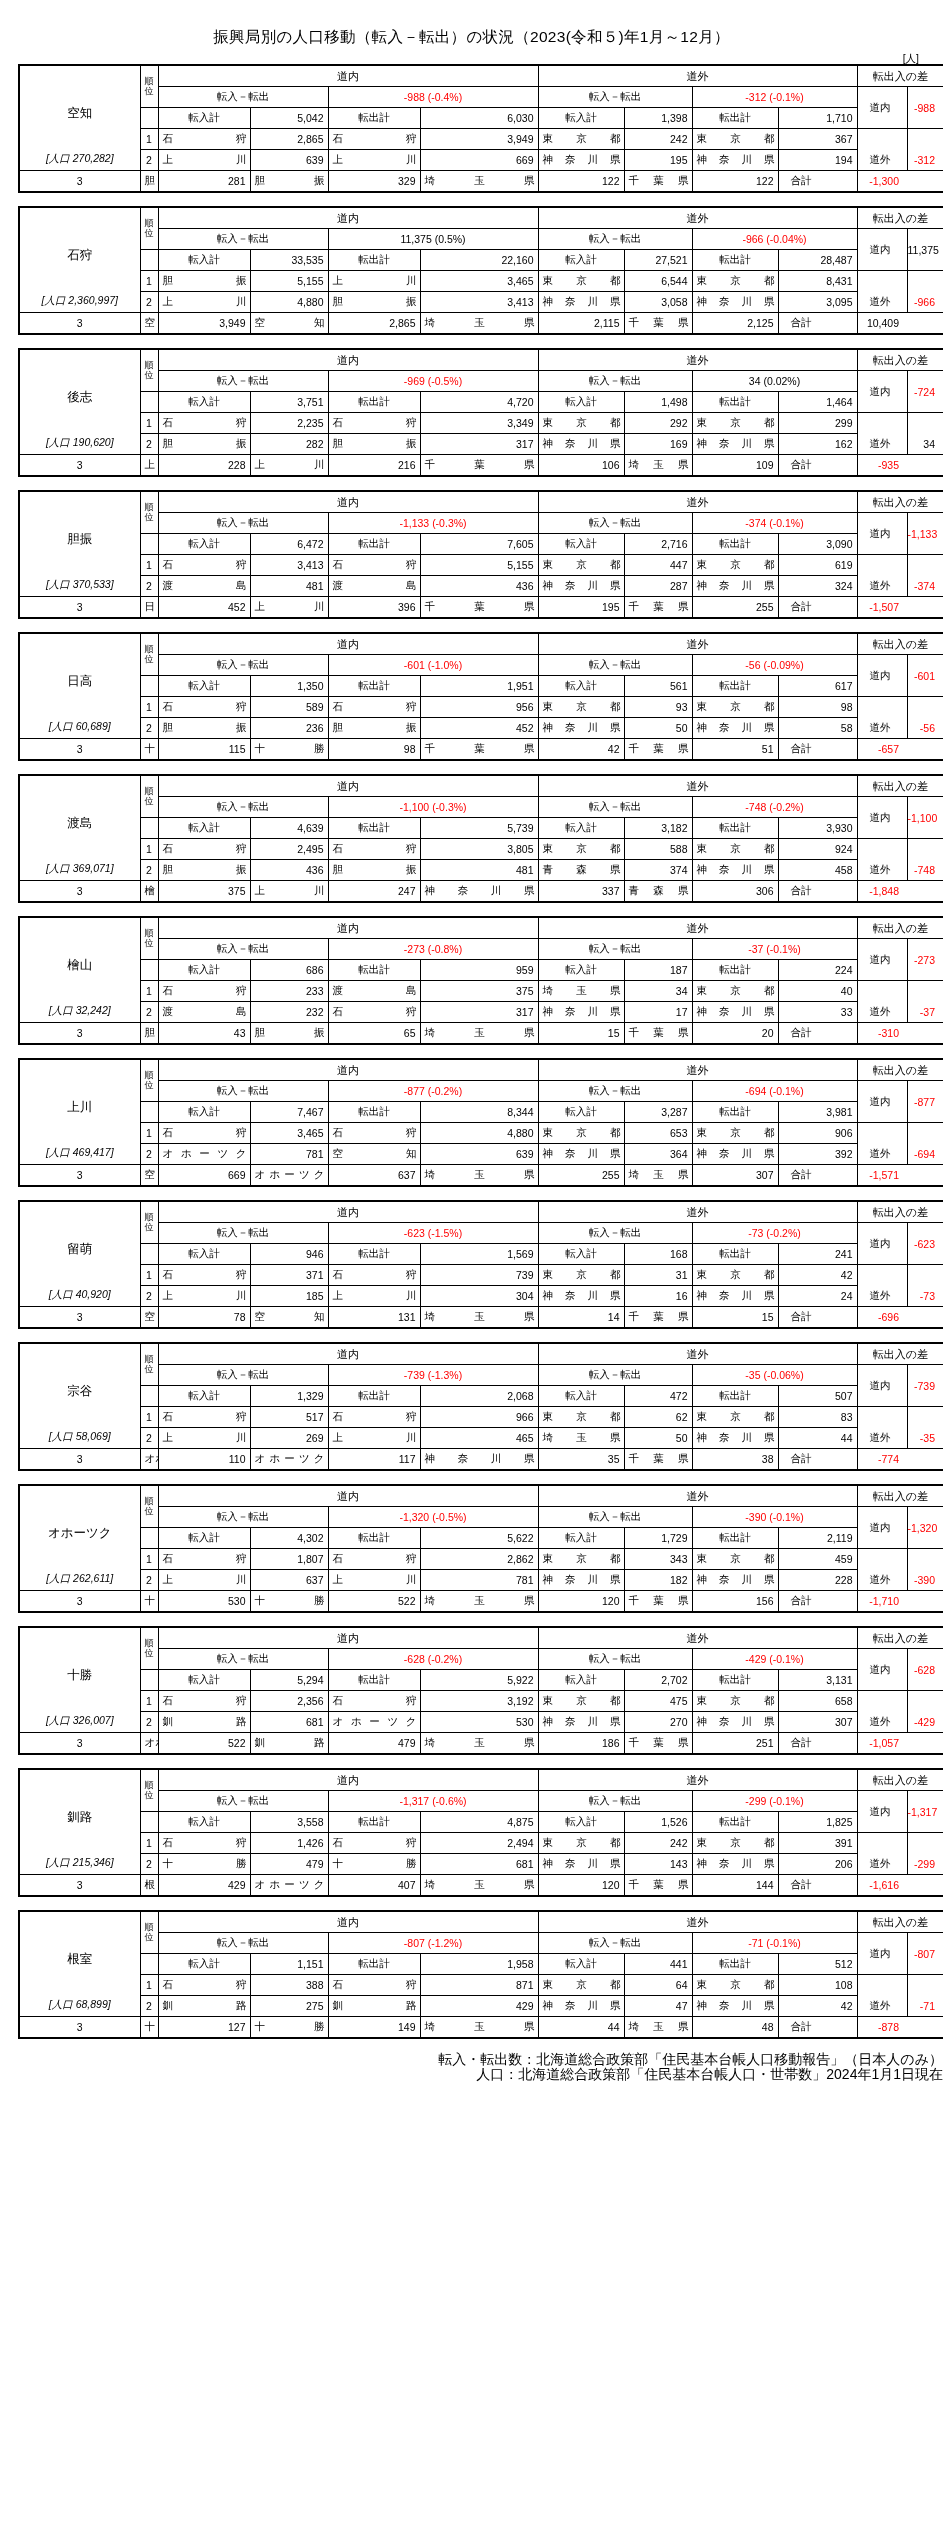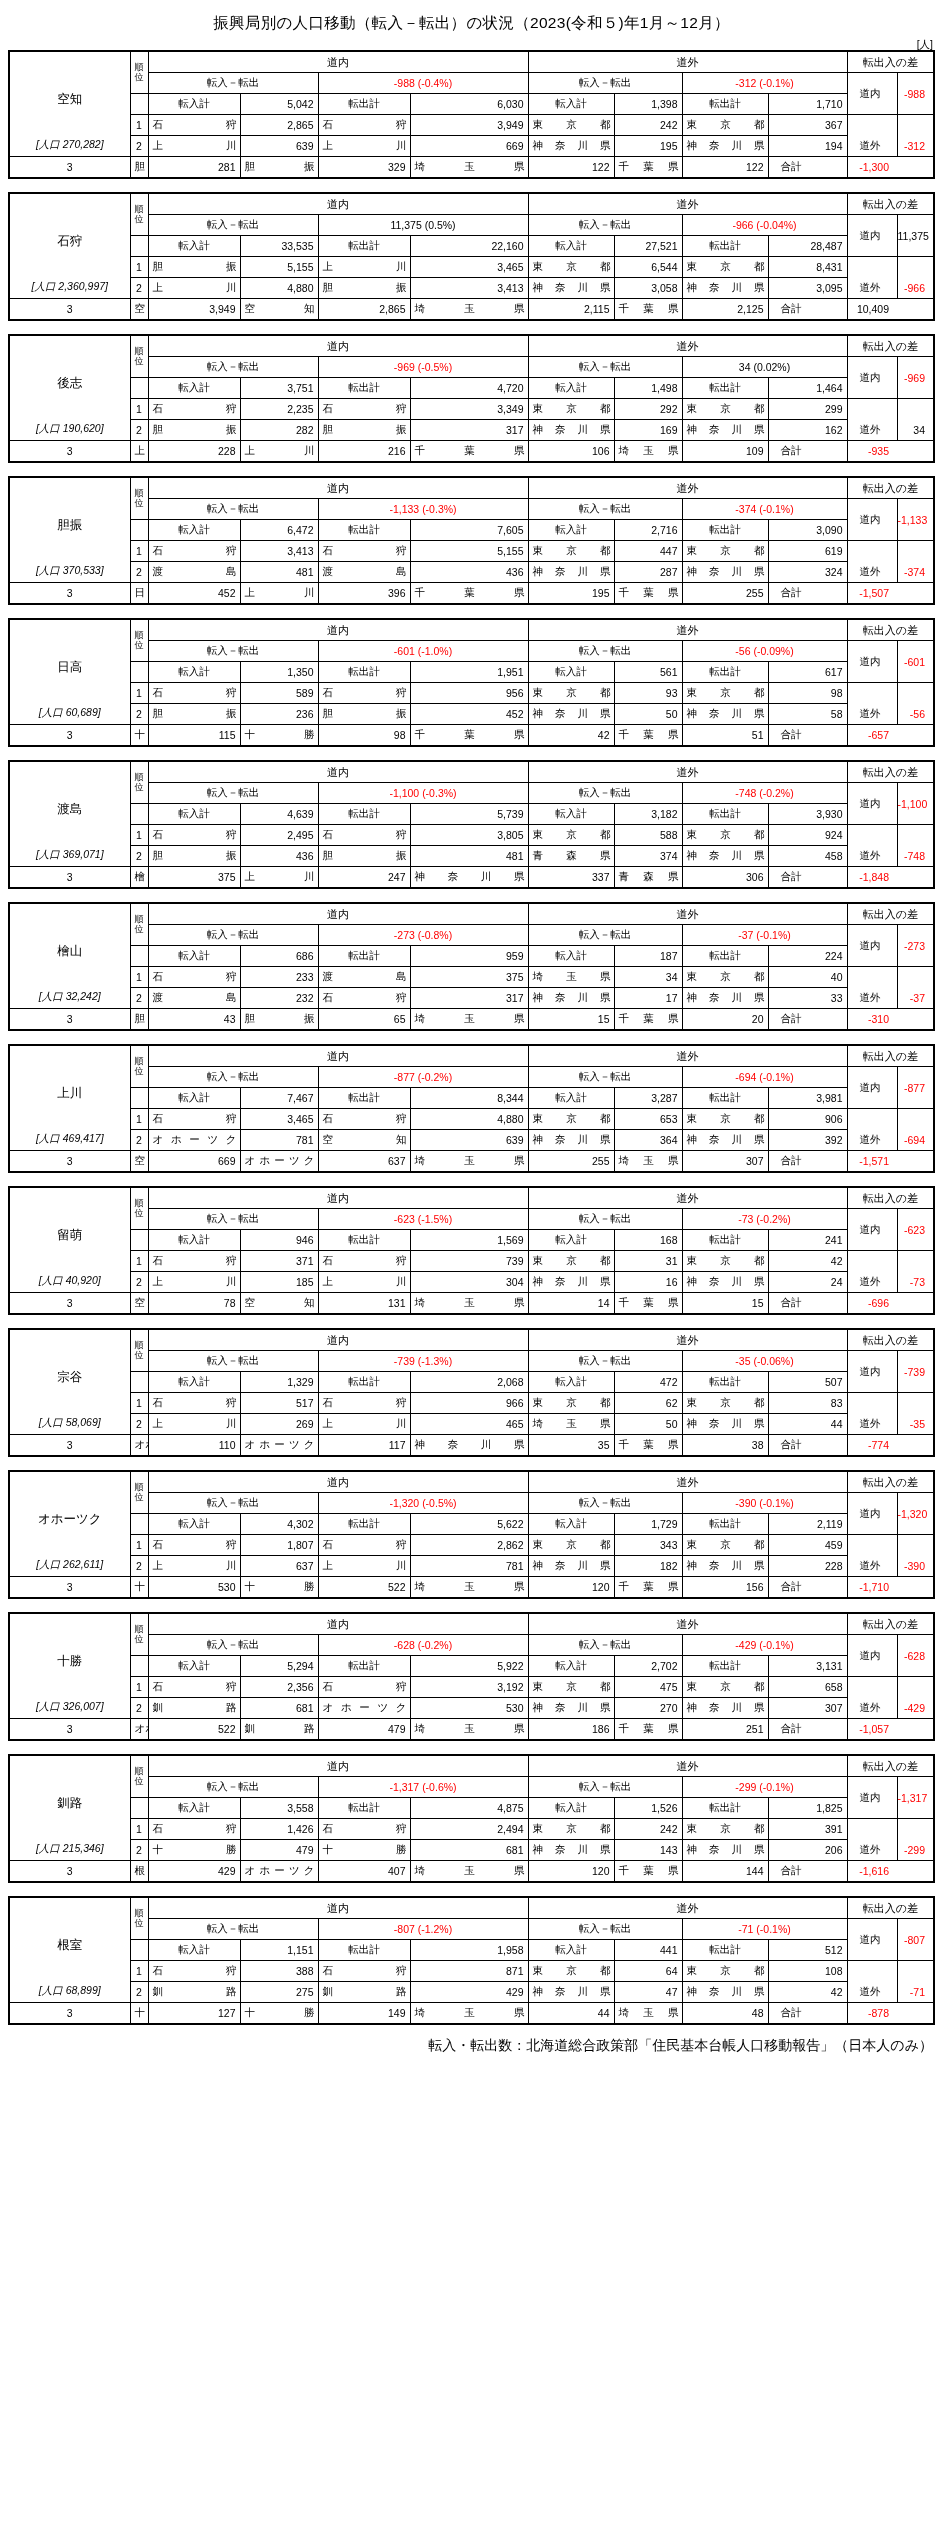--- a/index.html
+++ b/index.html
@@ -9,21 +9,21 @@
   }
   body {
     width: 943px;
     font-family: "Liberation Sans", "DejaVu Sans", sans-serif;
     color: #000000;
     -webkit-font-smoothing: none;
   }
   .page {
     width: 943px;
     box-sizing: border-box;
-    padding: 4px;
+    padding: 18px;
     position: relative;
   }
   .doc-title {
     text-align: center;
     font-size: 15.5px;
     font-weight: normal;
     letter-spacing: 0.3px;
     padding: 9px 0 4px 0;
     margin: 0;
   }
@@ -342,21 +342,21 @@
               <td colspan="4" class="grouphdr">道内</td>
               <td colspan="4" class="grouphdr">道外</td>
               <td colspan="2" class="grouphdr">転出入の差</td>
             </tr>
             <tr>
               <td colspan="2" class="subhdr dotl">転入－転出</td>
               <td colspan="2" class="subhdr red">-969 (-0.5%)</td>
               <td colspan="2" class="subhdr dotl">転入－転出</td>
               <td colspan="2" class="subhdr">34 (0.02%)</td>
               <td rowspan="2" class="difflbl">道内</td>
-              <td rowspan="2" class="diffval red">-969</td>
+              <td rowspan="2" class="diffval red">-724</td>
             </tr>
             <tr>
               <td class="ranknum"></td>
               <td class="subhdr dotl">転入計</td>
               <td class="r">3,751</td>
               <td class="subhdr dotl">転出計</td>
               <td class="r">4,720</td>
               <td class="subhdr dotl">転入計</td>
               <td class="r">1,498</td>
               <td class="subhdr dotl">転出計</td>
@@ -1401,14 +1401,15 @@
               <td class="r">48</td>
               <td class="difflbl">合計</td>
               <td class="diffval red">-878</td>
             </tr>
           </tbody>
         </table>
       </div>
     </div>
   <div class="footer" id="footer">
       <div>転入・転出数：北海道総合政策部「住民基本台帳人口移動報告」（日本人のみ）</div>
+      <div>人口：北海道総合政策部「住民基本台帳人口・世帯数」2024年1月1日現在</div>
     </div>
 </div>
 
 </body></html>

